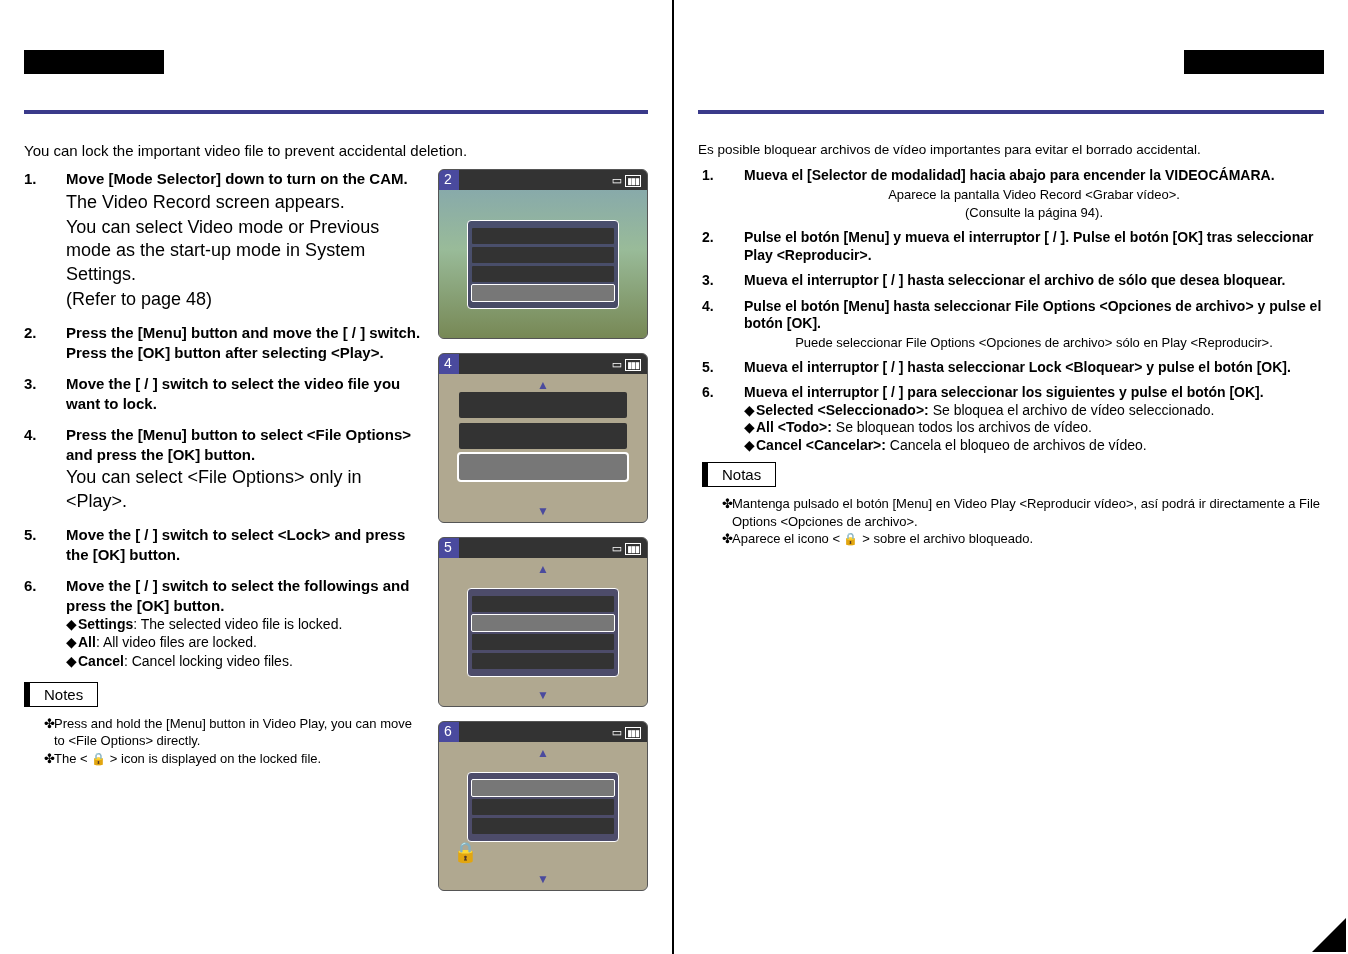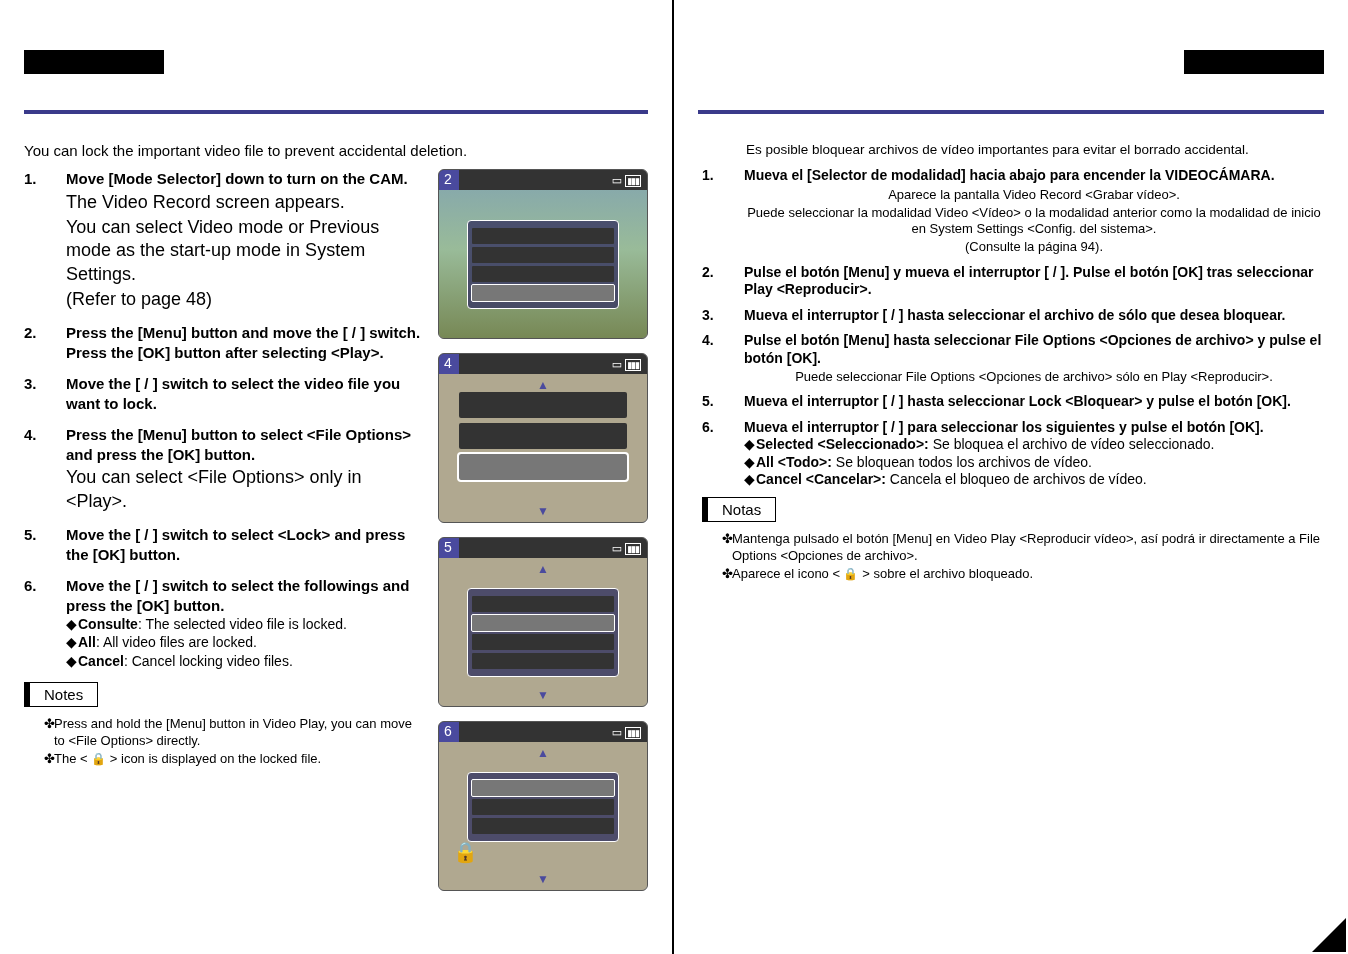--- a/index.html
+++ b/index.html
@@ -35,21 +35,20 @@
     margin-top: 90px;
     border: none;
     border-top: 4px solid #3a3a8a;
     margin-bottom: 28px;
   }
   .intro {
     font-size: 15px;
   }
   .intro-es {
     font-size: 13.5px;
-    margin-left: 48px;
   }
   .content {
     display: flex;
     margin-top: 10px;
   }
   .steps {
     flex: 1;
     padding-right: 10px;
   }
   .steps-es { padding-right: 0; padding-left: 4px; }
@@ -227,21 +226,21 @@
             <div class="body">
               <div class="title">Move the [   /   ] switch to select &lt;Lock&gt; and press the [OK] button.</div>
             </div>
           </li>
           <li>
             <span class="num">6.</span>
             <div class="body">
               <div class="title">Move the [   /   ] switch to select the followings and press the [OK] button.</div>
               <div class="bullet">
                   <span class="dash">◆</span>
-                  <div><b>Consulte</b><span>: The selected video file is locked.</span></div>
+                  <div><b>Settings</b><span>: The selected video file is locked.</span></div>
                 </div>
               <div class="bullet">
                   <span class="dash">◆</span>
                   <div><b>All</b><span>: All video files are locked.</span></div>
                 </div>
               <div class="bullet">
                   <span class="dash">◆</span>
                   <div><b>Cancel</b><span>: Cancel locking video files.</span></div>
                 </div>
             </div>
@@ -347,21 +346,20 @@
     <p class="intro intro-es">Es posible bloquear archivos de vídeo importantes para evitar el borrado accidental.</p>
 
     <div class="content">
       <div class="steps steps-es">
         <ol class="steps-list">
           <li>
             <span class="num">1.</span>
             <div class="body">
               <div class="title">Mueva el [Selector de modalidad] hacia abajo para encender la VIDEOCÁMARA.</div>
               <div class="sub">Aparece la pantalla Video Record &lt;Grabar vídeo&gt;.</div>
-              <div class="sub">Puede seleccionar la modalidad Video &lt;Vídeo&gt; o la modalidad anterior como la modalidad de inicio en System Settings &lt;Config. del sistema&gt;.</div>
               <div class="sub">(Consulte la página 94).</div>
             </div>
           </li>
           <li>
             <span class="num">2.</span>
             <div class="body">
               <div class="title">Pulse el botón [Menu] y mueva el interruptor [   /   ]. Pulse el botón [OK] tras seleccionar Play &lt;Reproducir&gt;.</div>
             </div>
           </li>
           <li>

